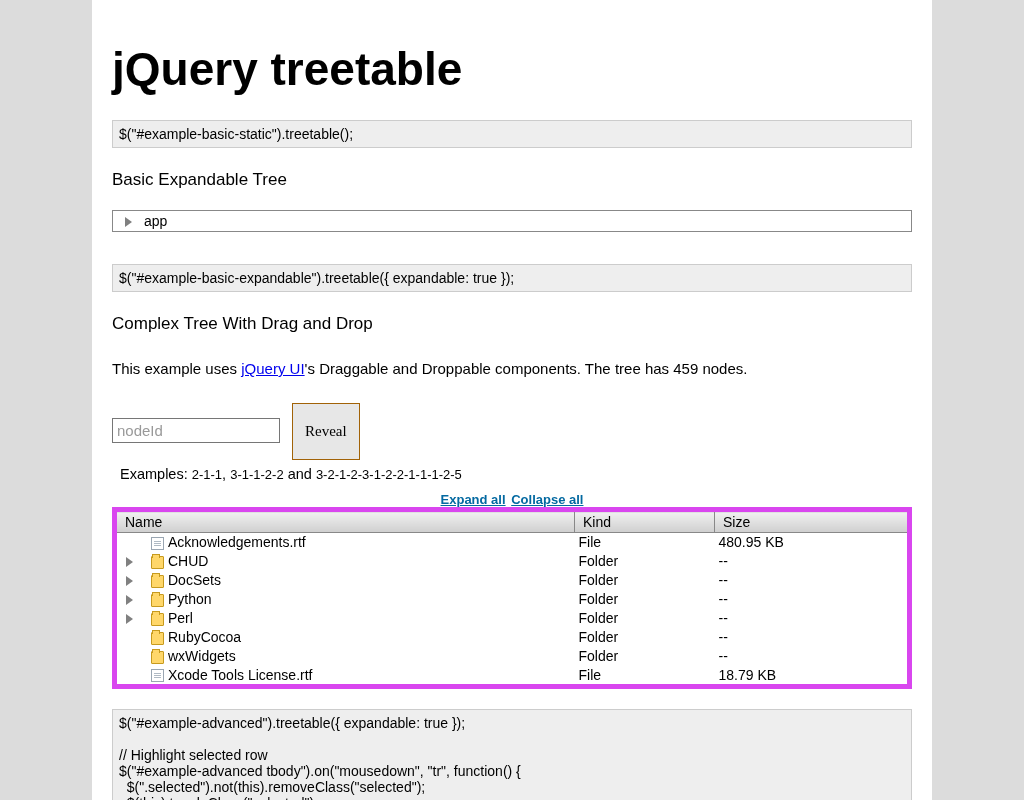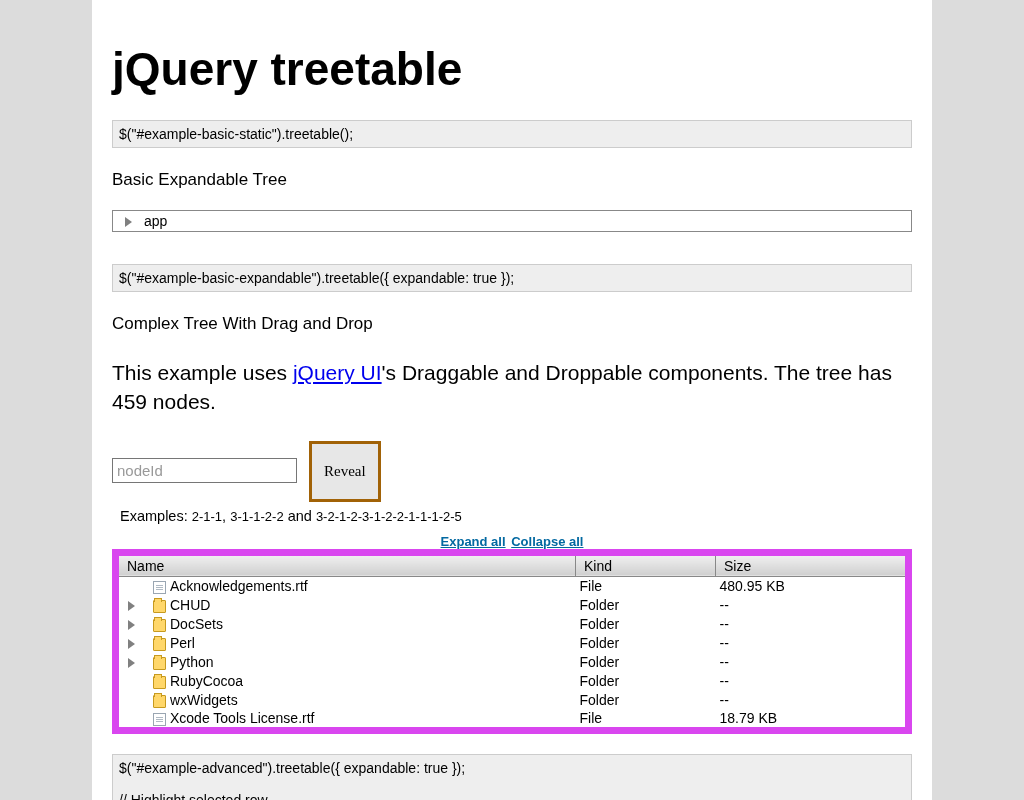--- a/index.html
+++ b/index.html
@@ -52,46 +52,46 @@
   .expander {
     display:inline-block;
     width:0; height:0;
     border-top:5px solid transparent;
     border-bottom:5px solid transparent;
     border-left:7px solid #808080;
     margin:0 8px 0 6px;
     vertical-align:middle;
     cursor:pointer;
   }
-  p { margin:24px 0; font-size:21px; line-height:1.4; }
+  p { margin:24px 0; font-size:15px; line-height:1.4; }
   a.inline-link { color:#0000EE; text-decoration:underline; cursor:pointer;}
   .reveal-row { margin:6px 0 4px 0; }
   input[type=text]{
     font-size:15px;
     padding:3px 4px;
-    width:185px;
+    width:168px;
     border:1px solid #767676;
   }
   input[type=text]::placeholder{ color:#999; }
   button.reveal {
     font-family: Georgia, "Times New Roman", serif;
     font-size:15px;
     padding:19px 12px;
     background:#e7e7e7;
-    border:3px solid #a16207;
+    border:1px solid #a16207;
     cursor:pointer;
     margin-left:8px;
   }
   .examples-line { font-size:14.5px; margin:6px 0 10px 8px;}
   .examples-line .id { font-size:13px; }
   .tree-controls { text-align:center; font-size:13px; font-weight:700;}
   .tree-controls a { color:#0369a1; text-decoration:underline; cursor:pointer; margin:0 1px;}
   table.complex {
     width:100%;
-    border:7px solid #d946ef;
+    border:5px solid #d946ef;
     border-collapse:collapse;
     font-size:14px;
   }
   table.complex th {
     background:linear-gradient(#f0f0f0,#cfcfcf);
     border:1px solid #888;
     text-align:left;
     font-weight:400;
     padding:2px 8px;
     font-size:14px;
@@ -200,26 +200,26 @@
           <td class="name-cell"><span class="indent-arrow"><span class="expander" style="margin: 0px;"></span></span><span class="indent-blank" style="width: 14px;"></span><span class="icon-folder"></span><span>CHUD</span></td>
           <td>Folder</td>
           <td>--</td>
         </tr>
         <tr>
           <td class="name-cell"><span class="indent-arrow"><span class="expander" style="margin: 0px;"></span></span><span class="indent-blank" style="width: 14px;"></span><span class="icon-folder"></span><span>DocSets</span></td>
           <td>Folder</td>
           <td>--</td>
         </tr>
         <tr>
+          <td class="name-cell"><span class="indent-arrow"><span class="expander" style="margin: 0px;"></span></span><span class="indent-blank" style="width: 14px;"></span><span class="icon-folder"></span><span>Python</span></td>
+          <td>Folder</td>
+          <td>--</td>
+        </tr>
+        <tr>
           <td class="name-cell"><span class="indent-arrow"><span class="expander" style="margin: 0px;"></span></span><span class="indent-blank" style="width: 14px;"></span><span class="icon-folder"></span><span>Perl</span></td>
-          <td>Folder</td>
-          <td>--</td>
-        </tr>
-        <tr>
-          <td class="name-cell"><span class="indent-arrow"><span class="expander" style="margin: 0px;"></span></span><span class="indent-blank" style="width: 14px;"></span><span class="icon-folder"></span><span>Python</span></td>
           <td>Folder</td>
           <td>--</td>
         </tr>
         <tr>
           <td class="name-cell"><span class="indent-blank"></span><span class="indent-blank" style="width: 14px;"></span><span class="icon-folder"></span><span>RubyCocoa</span></td>
           <td>Folder</td>
           <td>--</td>
         </tr>
         <tr>
           <td class="name-cell"><span class="indent-blank"></span><span class="indent-blank" style="width: 14px;"></span><span class="icon-folder"></span><span>wxWidgets</span></td>

